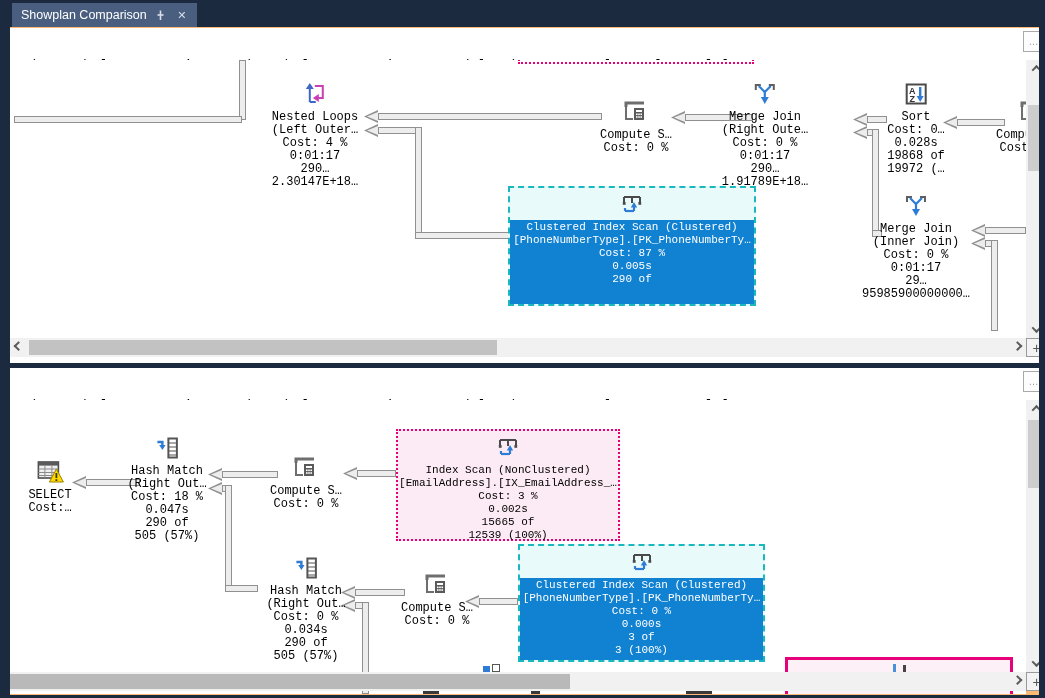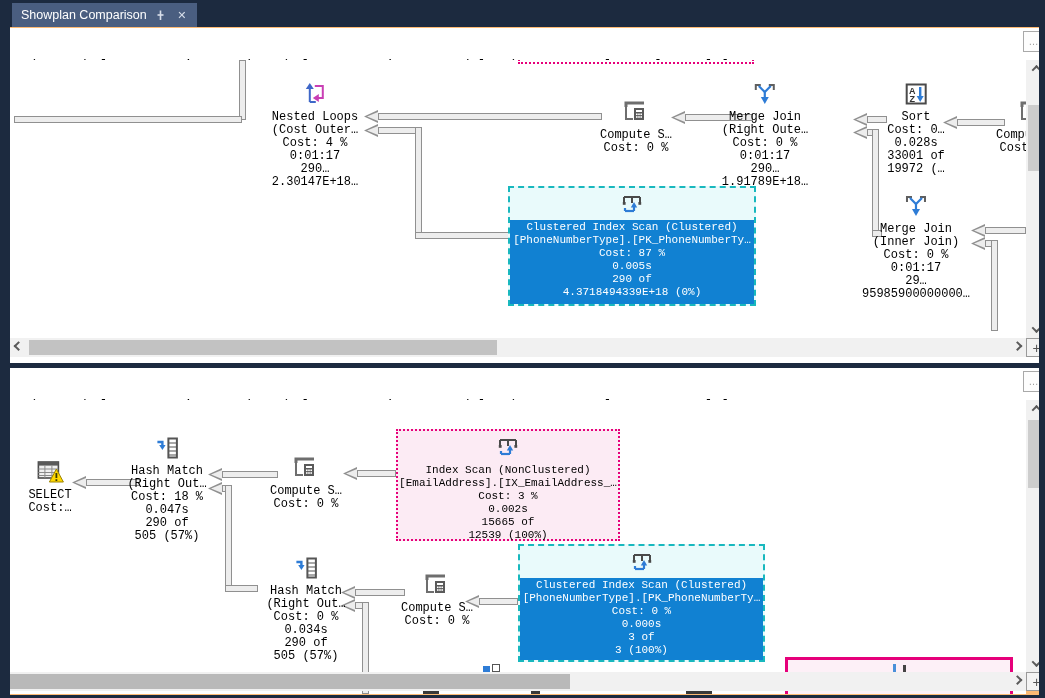--- a/index.html
+++ b/index.html
@@ -123,21 +123,21 @@
         <div class="pnode" style="left: 305px; top: 20px;"><div class="ic"><svg width="28" height="28" viewBox="0 0 28 28">
               <g fill="none" stroke="#3f67c8" stroke-width="2">
                 <path d="M9 22 V9"></path>
                 <path d="M9 22 H15"></path>
               </g>
               <path d="M9 3 L13 9 L5 9 Z" fill="#3f67c8"></path>
               <g fill="none" stroke="#c93fb4" stroke-width="2">
                 <path d="M14 6 H22 V18 H17"></path>
               </g>
               <path d="M18 14 L18 22 L12 18 Z" fill="#c93fb4"></path>
-            </svg></div><span class="det">Nested Loops</span><span class="det">(Cost Outer…</span><span class="det">Cost: 4 %</span><span class="det">0:01:17</span><span class="det">290…</span><span class="det">2.30147E+18…</span></div>
+            </svg></div><span class="det">Nested Loops</span><span class="det">(Left Outer…</span><span class="det">Cost: 4 %</span><span class="det">0:01:17</span><span class="det">290…</span><span class="det">2.30147E+18…</span></div>
         <div class="pnode" style="left: 626px; top: 38px;"><div class="ic"><svg width="28" height="28" viewBox="0 0 28 28">
               <path d="M4 9 V5 H22" stroke="#6e6e6e" stroke-width="3" fill="none"></path>
               <path d="M4 7 V21 H11" stroke="#6e6e6e" stroke-width="2" fill="none"></path>
               <rect x="12" y="10" width="10" height="12" fill="#5a5a5a"></rect>
               <rect x="14" y="12" width="6" height="2" fill="#fff"></rect>
               <g fill="#fff">
                 <rect x="14" y="15.5" width="1.6" height="1.6"></rect>
                 <rect x="16.2" y="15.5" width="1.6" height="1.6"></rect>
                 <rect x="18.4" y="15.5" width="1.6" height="1.6"></rect>
                 <rect x="14" y="18.2" width="1.6" height="1.6"></rect>
@@ -156,37 +156,37 @@
                 <path d="M14 11 V18"></path>
               </g>
               <path d="M14 24 L10 17 L18 17 Z" fill="#2e7cd6"></path>
             </svg></div><span class="det">Merge Join</span><span class="det">(Right Oute…</span><span class="det">Cost: 0 %</span><span class="det">0:01:17</span><span class="det">290…</span><span class="det">1.91789E+18…</span></div>
         <div class="pnode" style="left: 906px; top: 20px;"><div class="ic"><svg width="28" height="28" viewBox="0 0 28 28">
               <rect x="4.5" y="4.5" width="19" height="19" fill="#fff" stroke="#4a4a4a" stroke-width="2"></rect>
               <text x="10" y="13.5" font-size="9" font-family="Liberation Sans,sans-serif" font-weight="bold" fill="#333" text-anchor="middle">A</text>
               <text x="10" y="22" font-size="9" font-family="Liberation Sans,sans-serif" font-weight="bold" fill="#333" text-anchor="middle">Z</text>
               <path d="M18 7 V16" stroke="#2e7cd6" stroke-width="2.4"></path>
               <path d="M18 22 L14.5 16 L21.5 16 Z" fill="#2e7cd6"></path>
-            </svg></div><span class="det">Sort</span><span class="det">Cost: 0…</span><span class="det">0.028s</span><span class="det">33001 of</span><span class="det">19972 (…</span></div>
+            </svg></div><span class="det">Sort</span><span class="det">Cost: 0…</span><span class="det">0.028s</span><span class="det">19868 of</span><span class="det">19972 (…</span></div>
         <div class="pbox sel-blue" style="left: 498px; top: 126px; width: 248px; height: 120px;"><div class="bic"><svg width="28" height="28" viewBox="0 0 28 28">
               <g stroke="#4a4a4a" stroke-width="2" fill="none">
                 <path d="M6 7 H22"></path>
                 <path d="M6 7 V12"></path>
                 <path d="M14 7 V13"></path>
                 <path d="M22 7 V12"></path>
               </g>
               <rect x="4.8" y="12" width="2.8" height="2.8" fill="#4a4a4a"></rect>
               <rect x="20.4" y="12" width="2.8" height="2.8" fill="#4a4a4a"></rect>
               <g stroke="#2e7cd6" stroke-width="2.2" fill="none">
                 <path d="M7 21 H16"></path>
                 <path d="M16 21 V17"></path>
                 <path d="M7 21 V18"></path>
               </g>
               <path d="M16 12 L12.8 17.5 L19.2 17.5 Z" fill="#2e7cd6"></path>
-            </svg></div><div class="bbody"><div>Clustered Index Scan (Clustered)</div><div>[PhoneNumberType].[PK_PhoneNumberTy…</div><div>Cost: 87 %</div><div>0.005s</div><div>290 of</div><div>4.3718494339E+18 (0%)</div></div></div>
+            </svg></div><div class="bbody"><div>Clustered Index Scan (Clustered)</div><div>[PhoneNumberType].[PK_PhoneNumberTy…</div><div>Cost: 87 %</div><div>0.005s</div><div>290 of</div></div></div>
         <div class="pnode" style="left: 906px; top: 132px;"><div class="ic"><svg width="28" height="28" viewBox="0 0 28 28">
               <g stroke="#5f5f5f" stroke-width="2" fill="none">
                 <path d="M10 5 H5 V10"></path>
                 <path d="M18 5 H23 V10"></path>
               </g>
               <g stroke="#2e7cd6" stroke-width="2.2" fill="none">
                 <path d="M8 6 L14 12"></path>
                 <path d="M20 6 L14 12"></path>
                 <path d="M14 11 V18"></path>
               </g>

